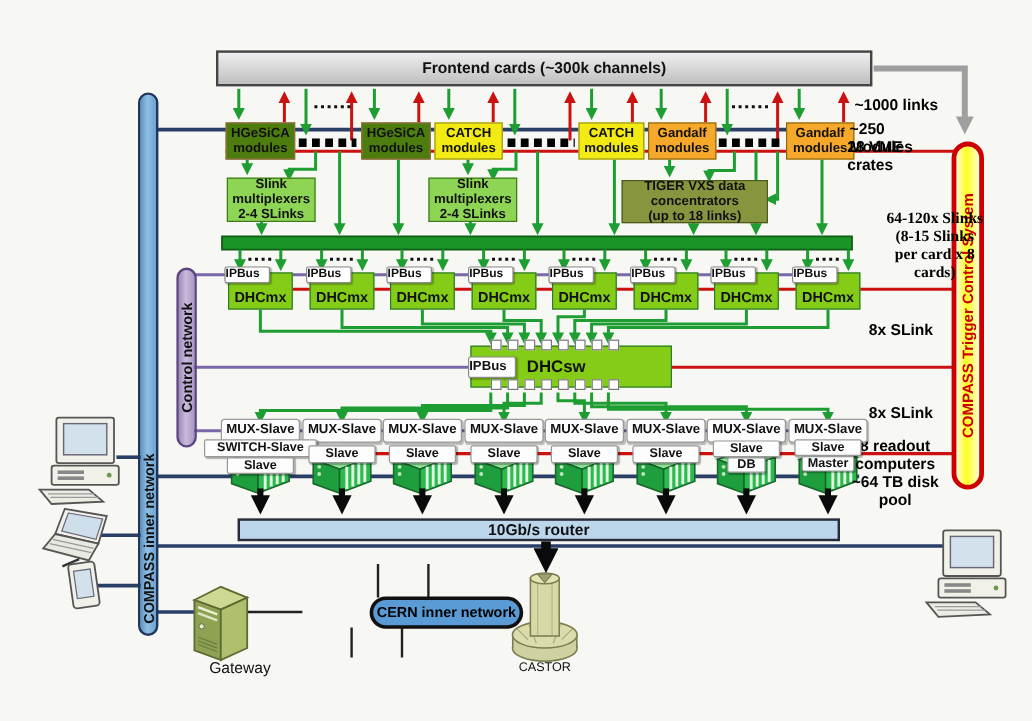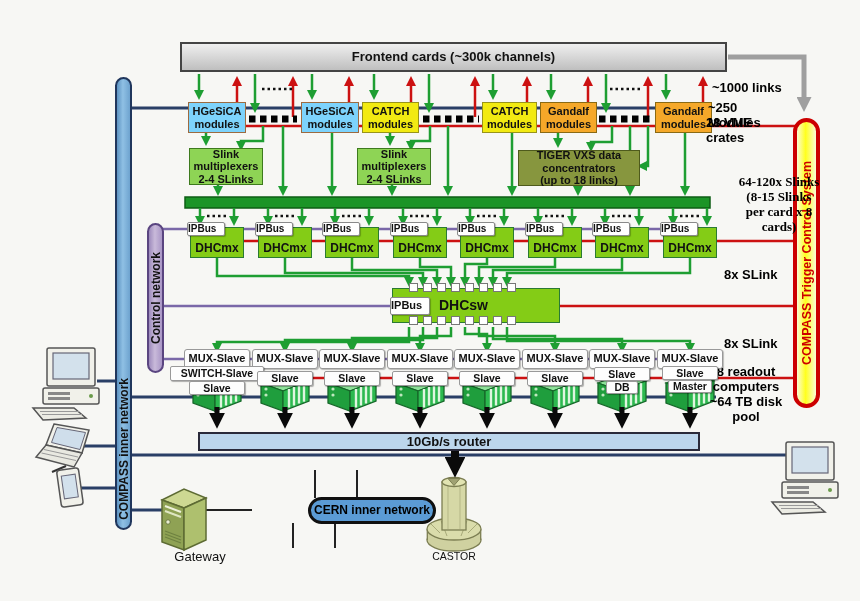--- a/index.html
+++ b/index.html
@@ -4,21 +4,21 @@
 <style>
   html,body{margin:0;padding:0;background:#e8e8e8;}
   #stage{position:relative;width:860px;height:601px;background:#f7f7f4;overflow:hidden;
          font-family:"Liberation Sans","DejaVu Sans",sans-serif;}
   #wires{position:absolute;left:0;top:0;z-index:1;}
   .box{position:absolute;box-sizing:border-box;text-align:center;color:#111;z-index:10;}
   .pre{white-space:pre-line;}
   .frontend{background:linear-gradient(#efefef,#bfbfbf);border:2px solid #444;
             font-weight:bold;font-size:13px;line-height:26px;}
   .module{border:1.5px solid #8a6a3a;font-weight:bold;font-size:11px;line-height:13px;padding-top:2px;}
-  .hgesica{background:#7dd3fc;border-color:#9c6b40;}
+  .hgesica{background:#4d7c0f;border-color:#9c6b40;}
   .catch{background:#f2ea12;border-color:#98941a;}
   .gandalf{background:#f5a829;border-color:#8a6a14;}
   .conc{font-weight:bold;font-size:11px;line-height:12.5px;border:1.5px solid #3d7a1d;
         background:#8ed455;display:flex;align-items:center;justify-content:center;}
   .tiger{background:#87963e;border-color:#4e5a1c;}
   .gbox{background:#84cc16;border:1.5px solid #2a7a33;font-weight:bold;color:#111;}
   .dhcmx{font-size:12px;padding-top:13px;}
   .dhcsw{font-size:14px;line-height:32px;padding-left:46px;text-align:left;}
   .tag{position:absolute;box-sizing:border-box;background:#fff;border:1.5px solid #8a8a8a;border-radius:2px;
        font-weight:bold;font-size:10px;color:#111;z-index:12;

